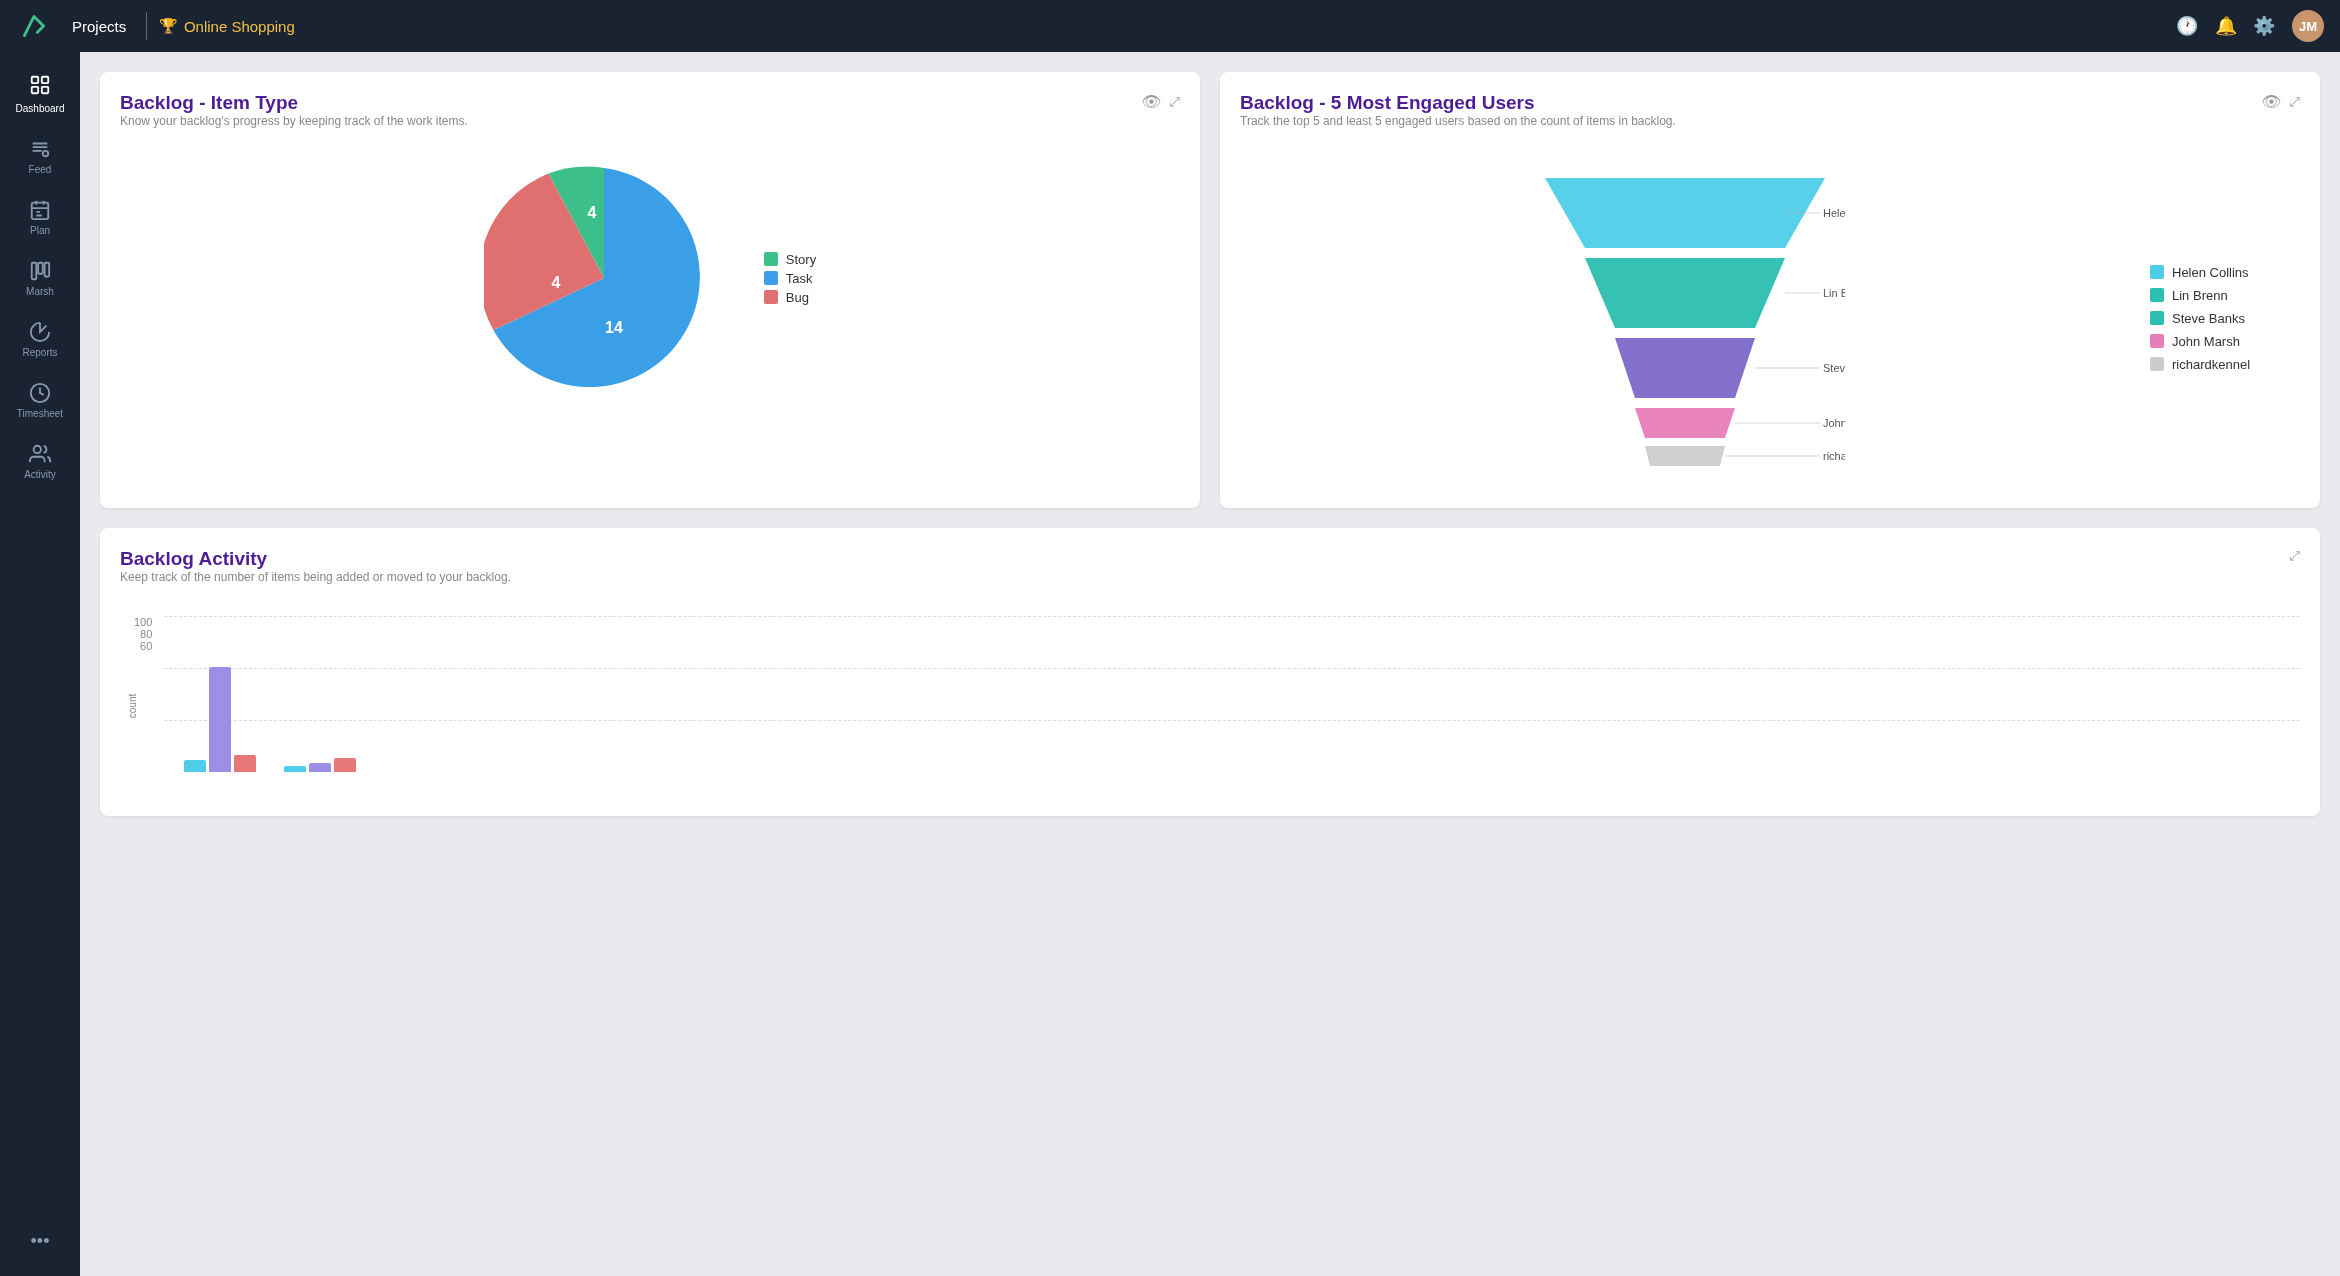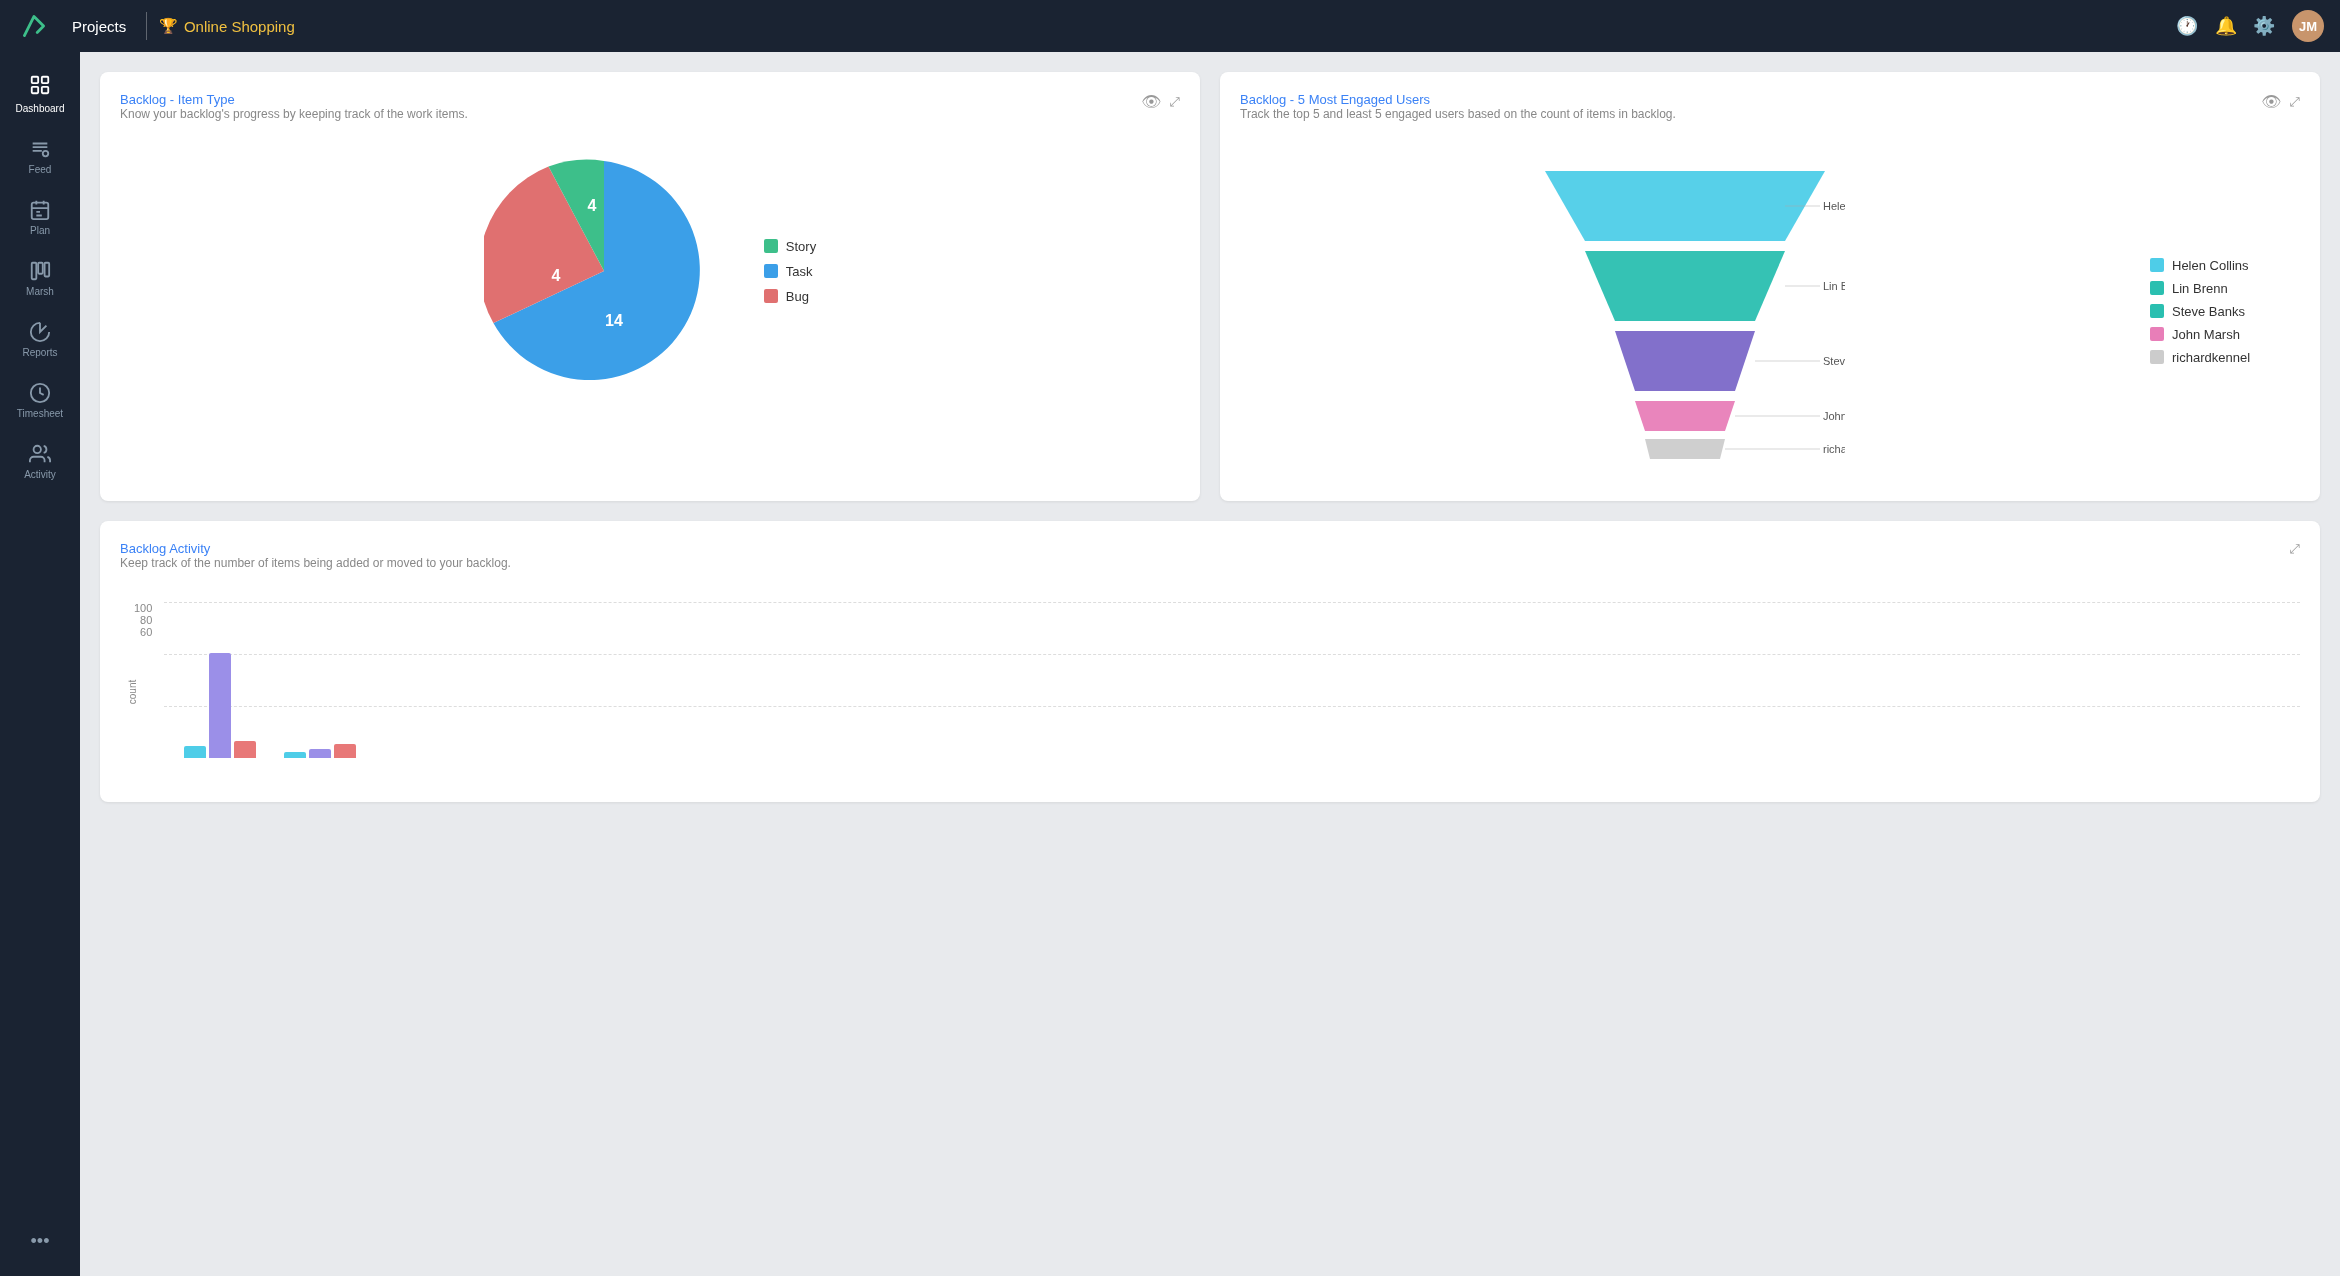--- a/index.html
+++ b/index.html
@@ -122,23 +122,23 @@
       min-width: 0;
       box-shadow: 0 1px 3px rgba(0,0,0,0.08);
     }
     .card-header {
       display: flex;
       align-items: flex-start;
       justify-content: space-between;
       margin-bottom: 4px;
     }
     .card-title {
-      font-size: 13px;
-      font-weight: 400;
-      color: #3b82f6;
+      font-size: 19px;
+      font-weight: 700;
+      color: #4c1d95;
     }
     .card-subtitle {
       font-size: 12px;
       color: #888;
       margin-bottom: 16px;
     }
     .card-actions {
       display: flex;
       gap: 8px;
       align-items: center;
@@ -157,21 +157,21 @@
     }
     .pie-chart-wrap {
       position: relative;
       width: 240px;
       height: 240px;
       flex-shrink: 0;
     }
     .pie-legend {
       display: flex;
       flex-direction: column;
-      gap: 10px;
+      gap: 4px;
     }
     .legend-item {
       display: flex;
       align-items: center;
       gap: 8px;
       font-size: 13px;
       color: #333;
     }
     .legend-dot {
       width: 14px; height: 14px;

